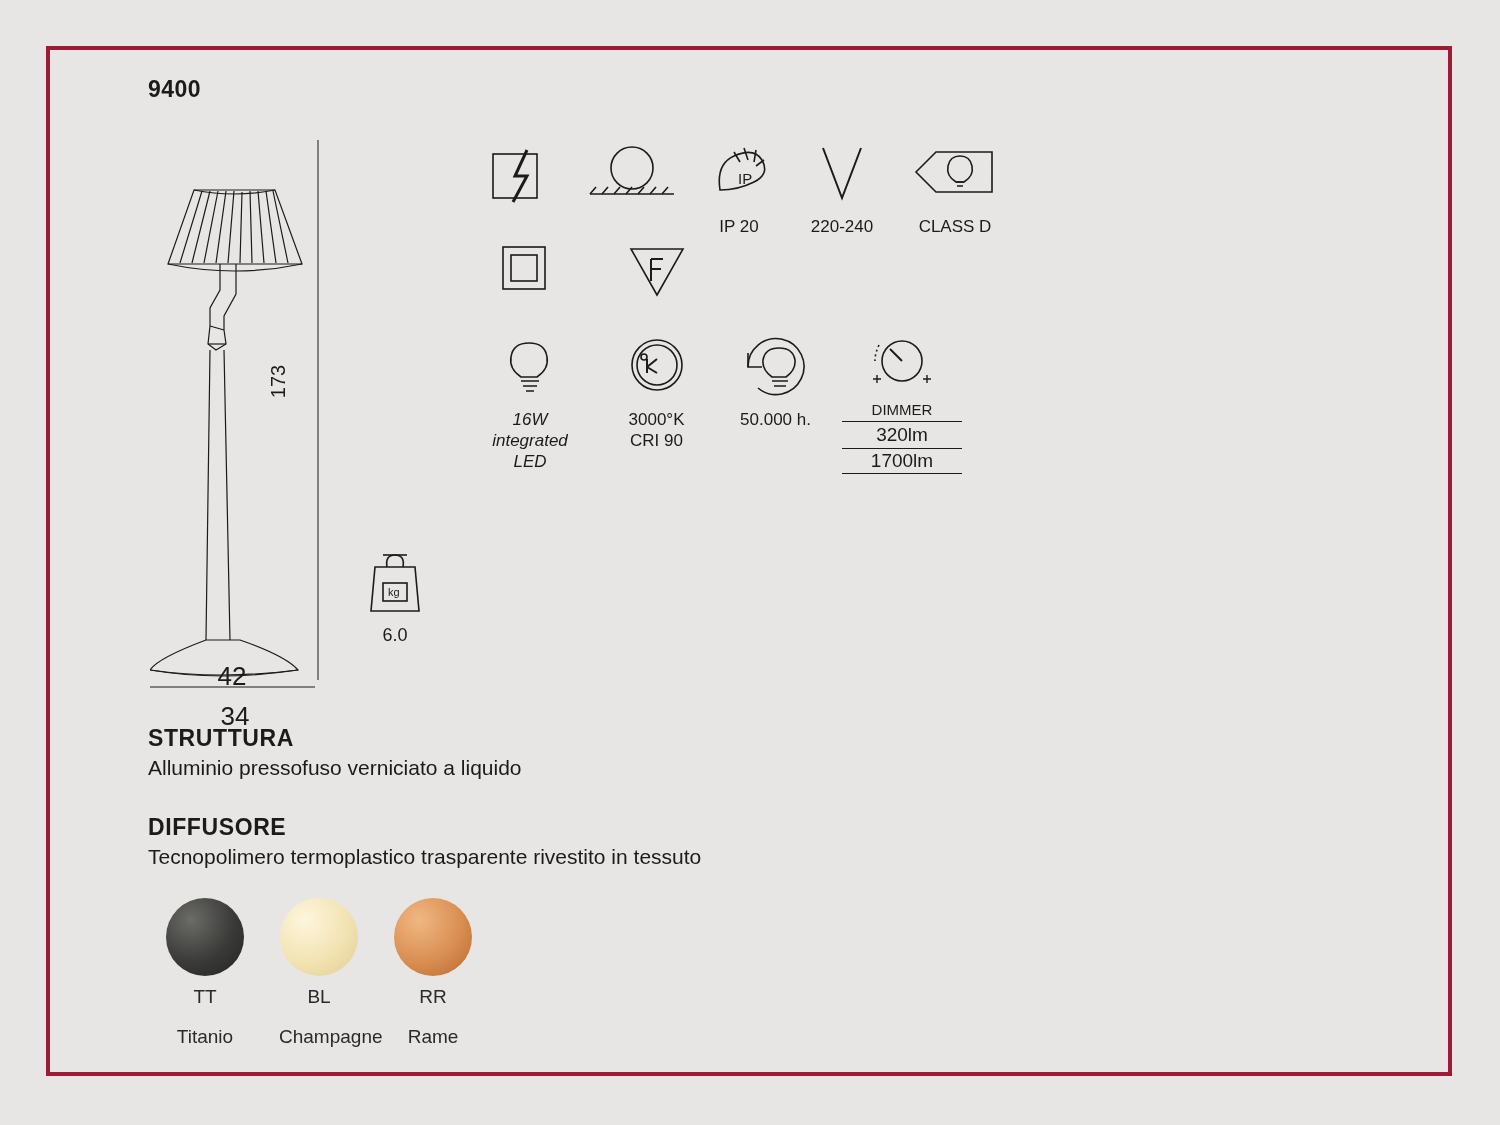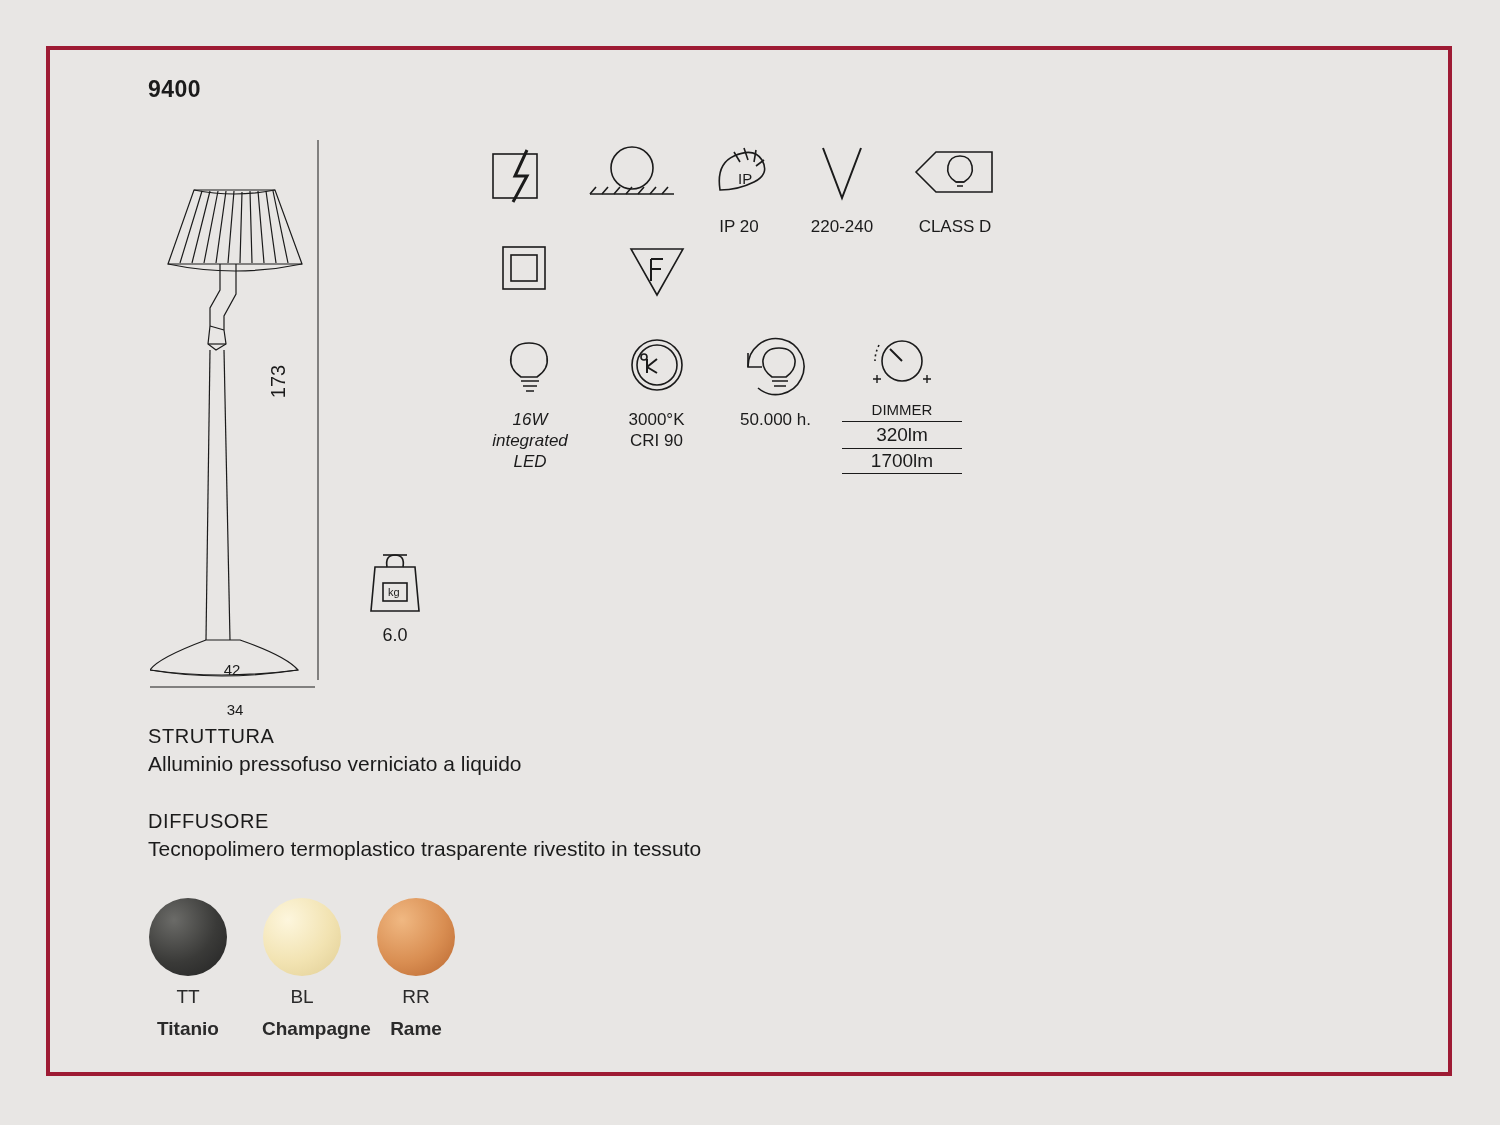--- a/index.html
+++ b/index.html
@@ -92,36 +92,36 @@
   }
 
   
   .textblock {
     position: absolute;
     left: 98px;
     top: 675px;
     width: 1100px;
   }
   .sec-title {
-    font-size: 20px;
-    font-weight: normal;
+    font-size: 23px;
+    font-weight: bold;
     letter-spacing: 0.6px;
     margin: 0 0 4px 0;
   }
   .sec-body {
     font-size: 21px;
     margin: 0 0 34px 0;
     font-weight: 300;
   }
   .sec-body.last { margin-bottom: 0; }
 
   
   .finishes {
     position: absolute;
-    left: 98px;
+    left: 115px;
     top: 848px;
     display: flex;
     gap: 34px;
   }
   .finish {
     width: 80px;
     text-align: center;
   }
   .swatch {
     width: 78px;
@@ -130,27 +130,26 @@
     display: block;
     margin: 0 auto;
   }
   .finish-code {
     font-size: 19px;
     margin-top: 10px;
     color: #2a2a2a;
   }
   .finish-name {
     font-size: 19px;
-    margin-top: 10px;
+    margin-top: 18px;
     color: #2a2a2a;
     white-space: nowrap;
-    font-weight: bold;
   }
   .dim-text {
-    font-size: 15px;
+    font-size: 26px;
     text-align: center;
   }
 </style>
 </head>
 <body>
 
 <div class="sheet">
   <div class="inner">
 
     <div class="code-title">9400</div>

